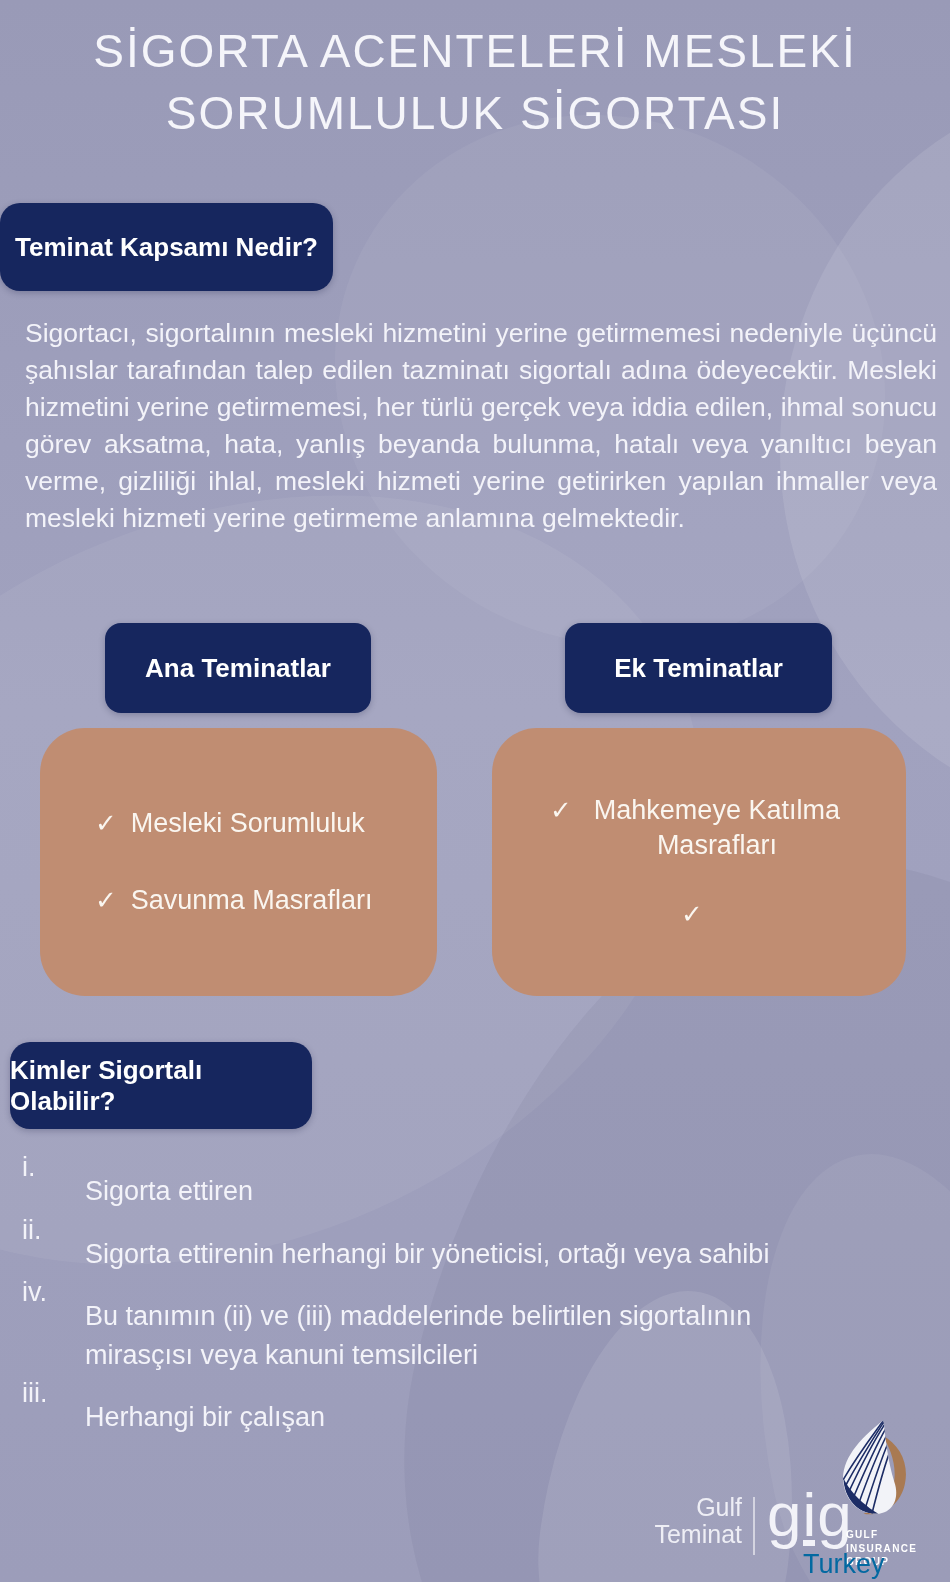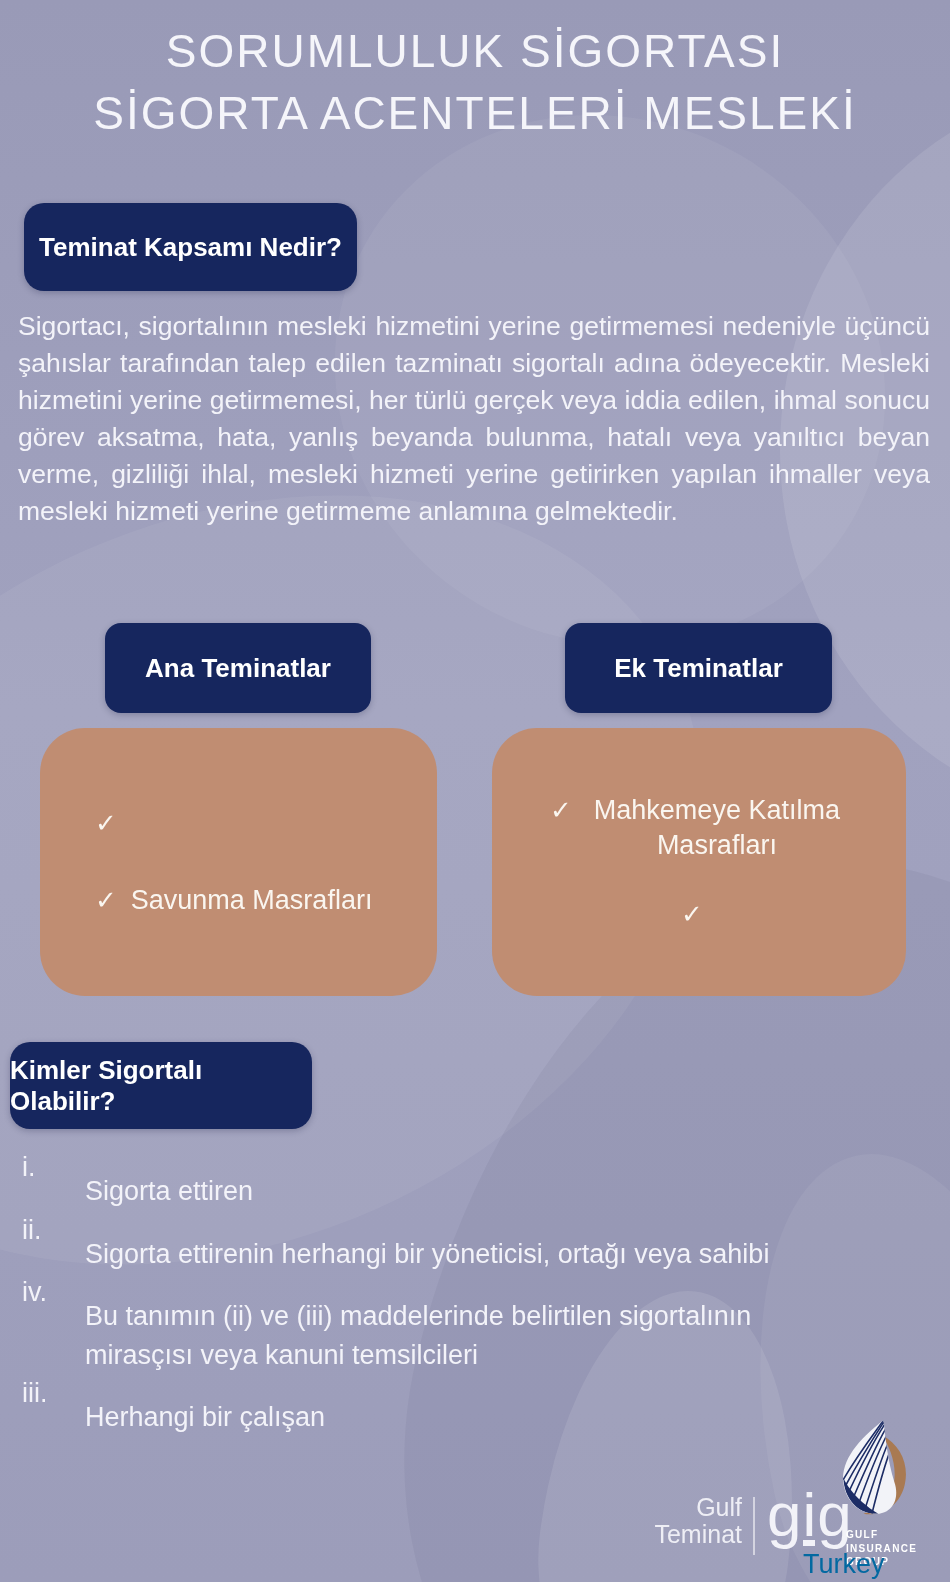--- a/index.html
+++ b/index.html
@@ -35,27 +35,27 @@
     text-align:center;color:#f5f5fa;
     font-size:46px;line-height:62px;letter-spacing:2px;font-weight:400;
   }
 
   .badge{
     position:absolute;background:#16265e;border-radius:20px;
     display:flex;align-items:center;justify-content:center;
     color:#ffffff;font-weight:bold;font-size:26px;
     box-shadow:0 2px 6px rgba(20,25,60,0.25);
   }
-  .badge1{left:24px;top:203px;width:333px;height:88px;}
+  .badge1{left:0;top:203px;width:333px;height:88px;}
   .badge2{left:10px;top:1042px;width:302px;height:87px;}
 
   .paragraph{
     position:absolute;left:18px;top:308px;width:912px;
     color:#f3f3f9;font-size:26.5px;line-height:37px;
-    text-align:justify;margin:0;
+    text-align:justify;margin:7px;
   }
 
   .navy-btn{
     position:absolute;top:623px;height:90px;background:#16265e;border-radius:16px;
     display:flex;align-items:center;justify-content:center;
     color:#ffffff;font-weight:bold;font-size:26px;
     box-shadow:0 2px 6px rgba(20,25,60,0.25);
   }
   .btn-main{left:105px;width:266px;}
   .btn-add{left:565px;width:267px;}
@@ -111,40 +111,41 @@
   <div class="petal p2"></div>
   <div class="petal p3"></div>
   <div class="petal p6"></div>
   <div class="petal p4"></div>
   <div class="petal p5"></div>
 </div>
 
 <div class="content">
 
   <div class="title">
+    <div>SİGORTA ACENTELERİ MESLEKİ</div>
     <div>SORUMLULUK SİGORTASI</div>
-    <div>SİGORTA ACENTELERİ MESLEKİ</div>
   </div>
 
   <div class="badge badge1">
     <span>Teminat Kapsamı Nedir?</span>
   </div>
 
   <p class="paragraph">Sigortacı, sigortalının mesleki hizmetini yerine getirmemesi nedeniyle üçüncü şahıslar tarafından talep edilen tazminatı sigortalı adına ödeyecektir. Mesleki hizmetini yerine getirmemesi, her türlü gerçek veya iddia edilen, ihmal sonucu görev aksatma, hata, yanlış beyanda bulunma, hatalı veya yanıltıcı beyan verme, gizliliği ihlal, mesleki hizmeti yerine getirirken yapılan ihmaller veya mesleki hizmeti yerine getirmeme anlamına gelmektedir.</p>
 
   <div class="navy-btn btn-main">
     <span>Ana Teminatlar</span>
   </div>
   <div class="navy-btn btn-add">
     <span>Ek Teminatlar</span>
   </div>
 
   <div class="tan-box box-main">
     <div class="check-item">
       <span class="check">✓</span>
+      <span class="check-text">Mesleki Sorumluluk</span>
     </div>
     <div class="check-item">
       <span class="check">✓</span>
       <span class="check-text">Savunma Masrafları</span>
     </div>
   </div>
 
   <div class="tan-box box-add">
     <div class="check-item">
       <span class="check">✓</span>

